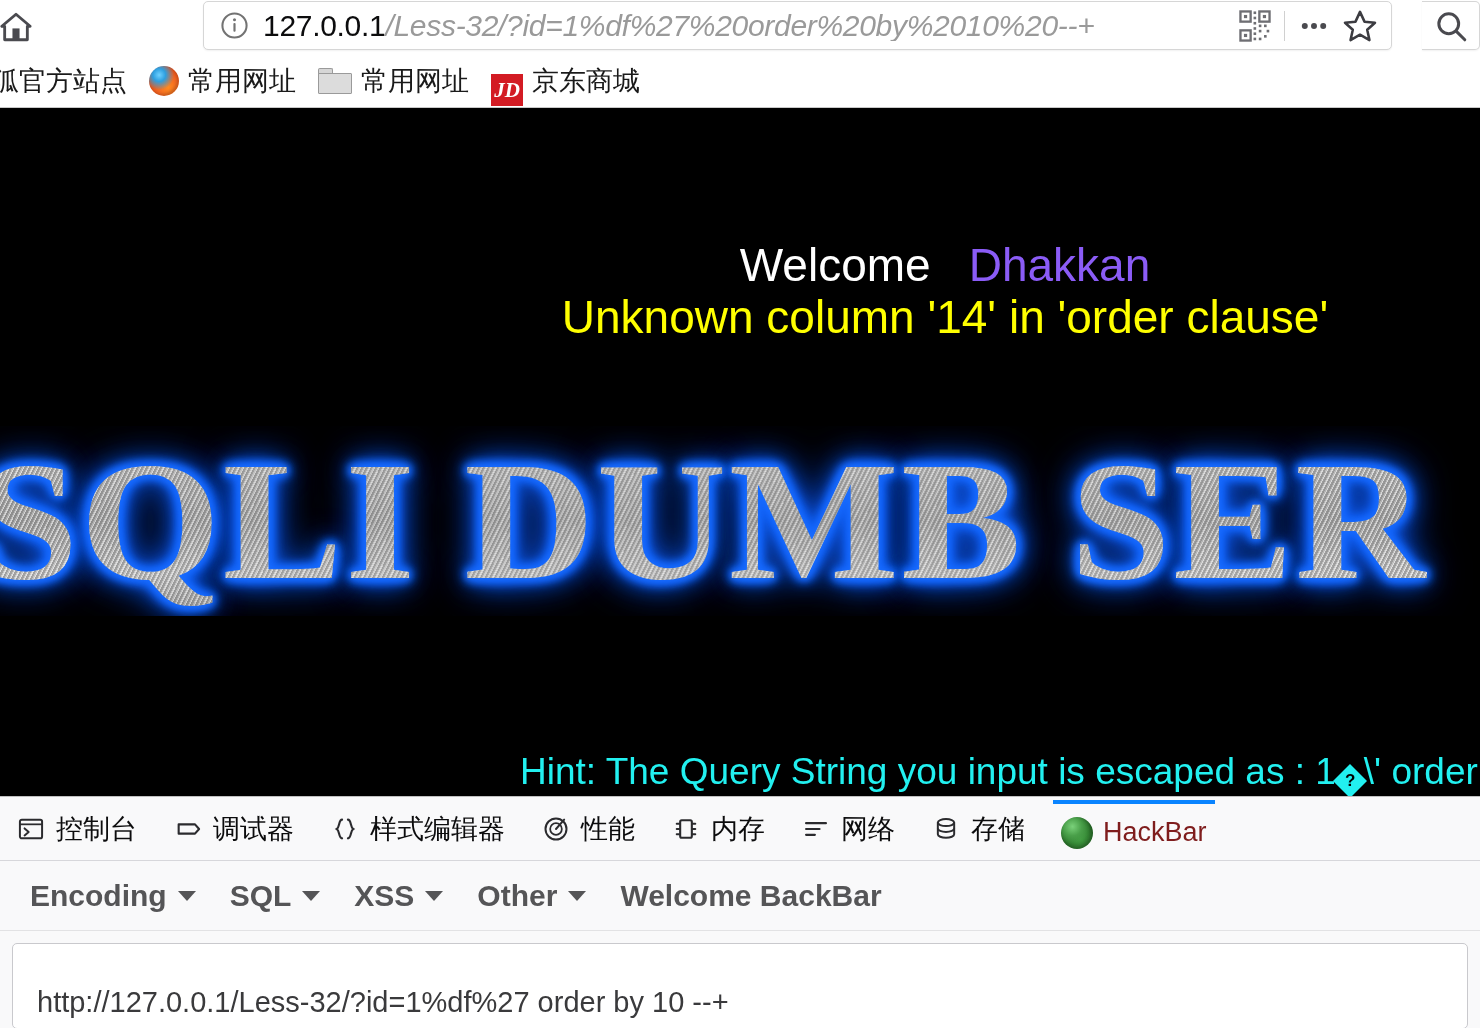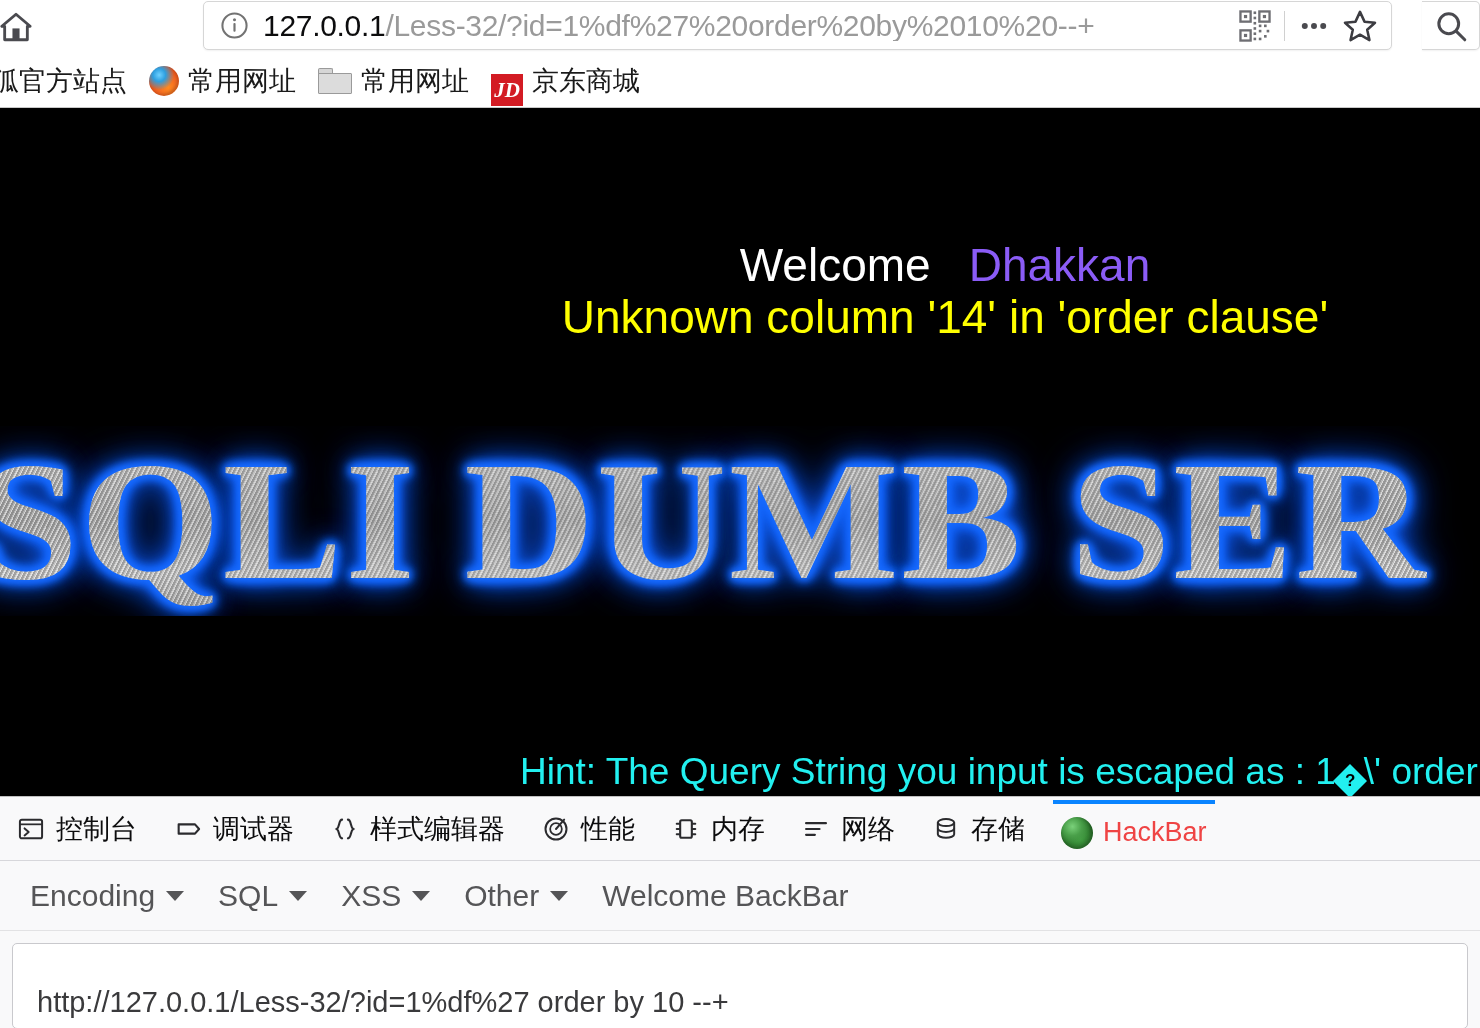--- a/index.html
+++ b/index.html
@@ -78,21 +78,21 @@
 
   .url-text {
     font-size: 30px;
     letter-spacing: -0.3px;
     white-space: nowrap;
     overflow: hidden;
     flex: 1 1 auto;
     line-height: 1;
   }
   .url-host { color: #0c0c0d; }
-  .url-path { color: #9a9a9a; }
+  .url-path { color: #9a9a9a; font-style: italic; }
 
   .url-actions {
     display: flex;
     align-items: center;
     gap: 0px;
     margin-right: 8px;
     flex: 0 0 auto;
   }
   .icon-btn {
     width: 46px; height: 46px;
@@ -309,21 +309,21 @@
     align-items: center;
     gap: 10px;
     padding: 0 18px;
     height: 63px;
     font-size: 27px;
     color: #0c0c0d;
     white-space: nowrap;
     position: relative;
   }
   .dt-tab:first-child { padding-left: 16px; align-items: center; }
-  .dt-tab.active { color: #ef4444; margin-top: 8px; }
+  .dt-tab.active { color: #7f1d1d; margin-top: 8px; }
   .dt-tab.active::before {
     content: "";
     position: absolute;
     left: 10px; right: 10px;
     top: -1px;
     height: 4px;
     background: #0a84ff;
   }
   .dt-ico { width: 30px; height: 30px; flex: 0 0 auto; display: flex; align-items: center; justify-content: center; }
   .hb-ico {
@@ -344,20 +344,21 @@
     background: #f9f9fa;
   }
   .hb-menu {
     height: 70px;
     display: flex;
     align-items: center;
     padding-left: 16px;
     gap: 6px;
     border-bottom: 1px solid #e2e2e4;
     box-sizing: border-box;
+    font-weight: bold;
   }
   .hb-menu-item {
     display: flex; align-items: center; gap: 11px;
     padding: 6px 14px;
     font-size: 30px;
     color: #555557;
     white-space: nowrap;
     line-height: 1;
   }
   .caret {

